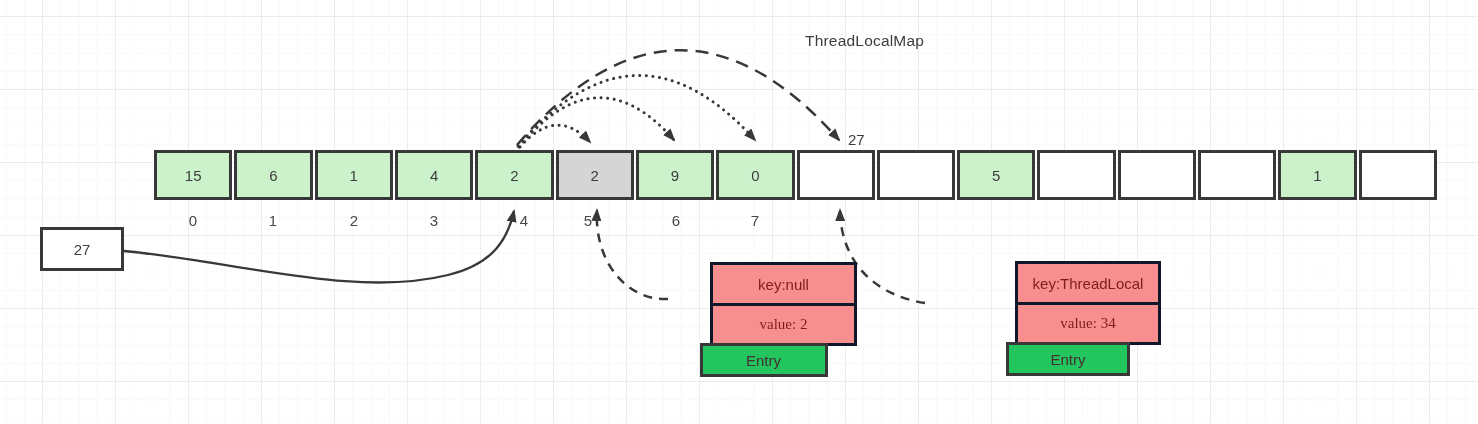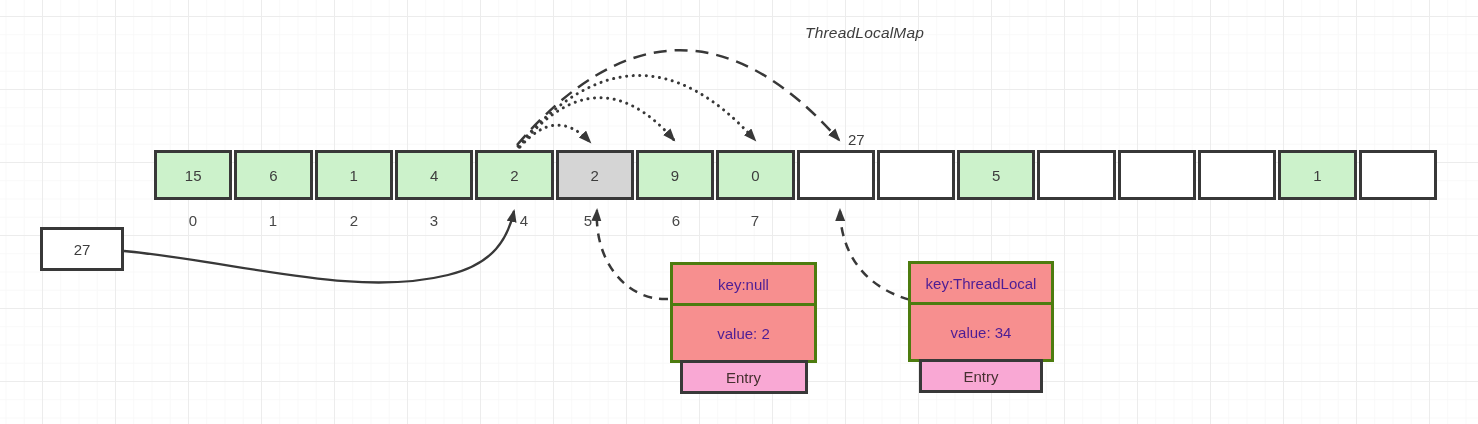--- a/index.html
+++ b/index.html
@@ -12,22 +12,22 @@
       linear-gradient(to bottom,#ececec 1px,transparent 1px),
       linear-gradient(to right,#f8f8f8 1px,transparent 1px),
       linear-gradient(to bottom,#f8f8f8 1px,transparent 1px);
     background-size:73px 73px,73px 73px,18.25px 18.25px,18.25px 18.25px;
     background-position:42px 16px,42px 16px,42px 16px,42px 16px;
   }
   .canvas{position:absolute;inset:0;}
   svg.connectors{position:absolute;inset:0;pointer-events:none;}
 
   .title{
-    position:absolute;left:805px;top:24px;width:260px;
-    font-size:15.5px;color:#3d3d3d;letter-spacing:.2px;font-style:italic;
+    position:absolute;left:805px;top:32px;width:260px;
+    font-size:15.5px;color:#3d3d3d;letter-spacing:.2px;
   }
   .probe-label{
     position:absolute;left:848px;top:131px;
     font-size:15px;color:#3d3d3d;
   }
 
   .array{
     position:absolute;left:154px;top:150px;width:1283px;height:50px;
     display:flex;gap:2px;
   }
@@ -48,29 +48,29 @@
 
   .src-box{
     position:absolute;left:40px;top:227px;width:84px;height:44px;
     box-sizing:border-box;border:3px solid #383838;background:#ffffff;
     display:flex;align-items:center;justify-content:center;
     font-size:15px;color:#3d3d3d;
   }
 
   .entry{position:absolute;}
   .entry .row{
-    box-sizing:border-box;border:3px solid #4d7c0f;background:#f78f8f;
+    box-sizing:border-box;border:3px solid #0f172a;background:#f78f8f;
     display:flex;align-items:center;justify-content:center;
-    font-size:15px;color:#4c1d95;
+    font-size:15px;color:#7f1d1d;margin-left:40px;
   }
   .entry .key{width:147px;height:44px;}
-  .entry .value{width:147px;height:60px;margin-top:-3px;}
+  .entry .value{width:147px;height:43px;margin-top:-3px;font-family:Liberation Serif, serif;}
   .entry .tag{
     width:128px;height:34px;margin:-3px auto 0;box-sizing:border-box;
-    border:3px solid #383838;background:#f9a8d4;
+    border:3px solid #383838;background:#22c55e;
     display:flex;align-items:center;justify-content:center;
     font-size:15px;color:#463030;
   }
   .entry.right .key,.entry.right .value{width:146px;}
   .entry.right .tag{width:124px;}
 </style>
 </head>
 <body>
 
 <div class="canvas">
@@ -132,19 +132,19 @@
   <div class="src-box">
     <span>27</span>
   </div>
 
   <div class="entry left" style="left:670px;top:262px">
     <div class="row key">key:null</div>
     <div class="row value">value: 2</div>
     <div class="tag">Entry</div>
   </div>
 
-  <div class="entry right" style="left:908px;top:261px">
+  <div class="entry right" style="left:975px;top:261px">
     <div class="row key">key:ThreadLocal</div>
     <div class="row value">value: 34</div>
     <div class="tag">Entry</div>
   </div>
 
 </div>
 
 </body></html>

